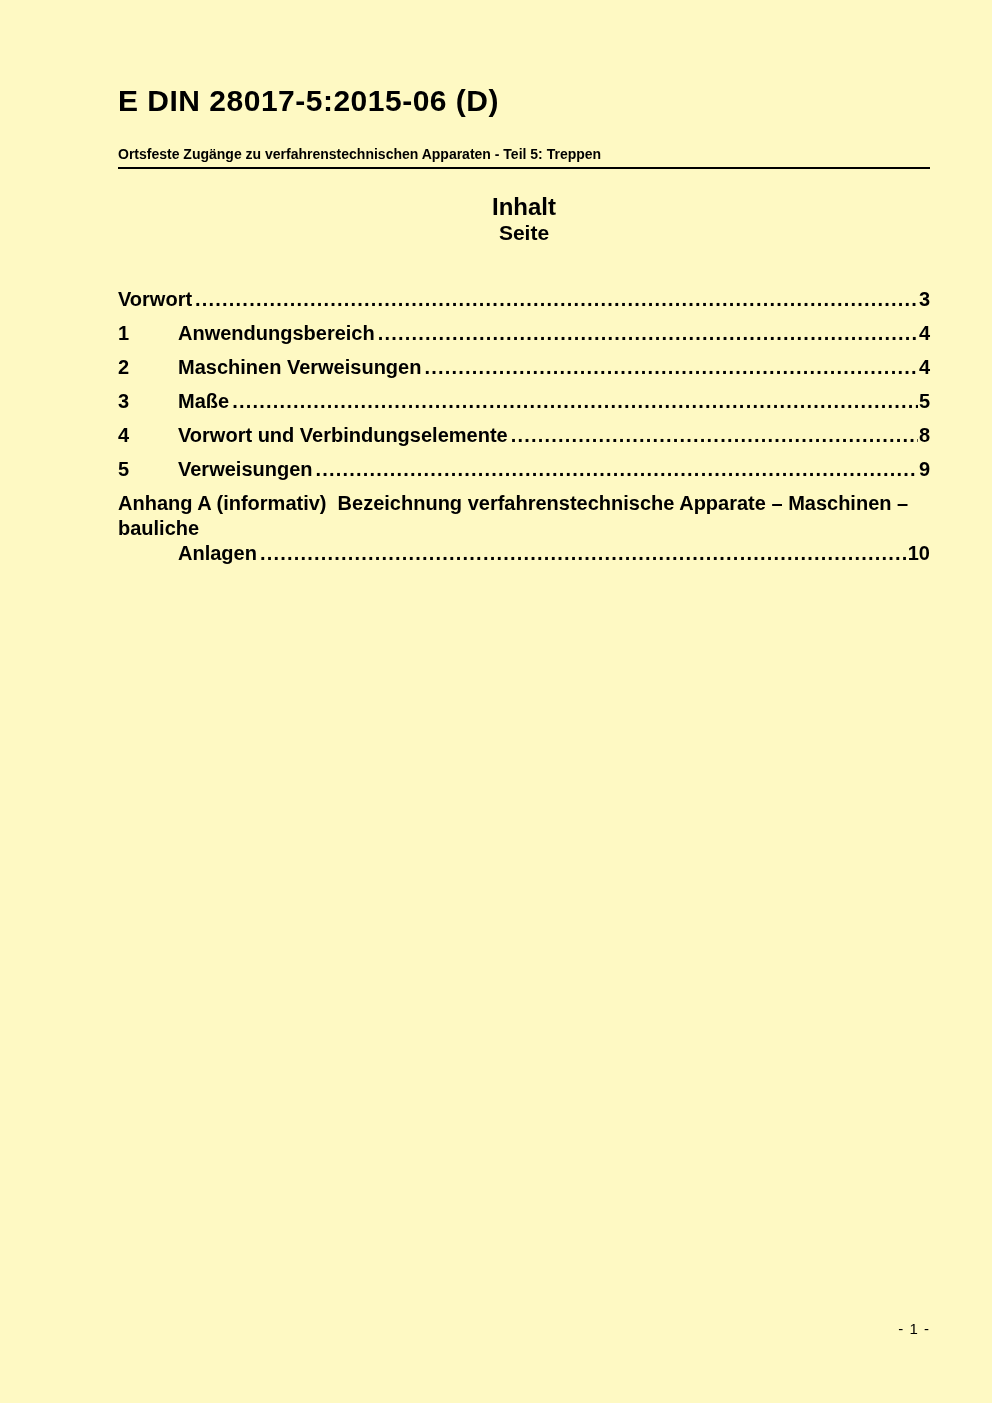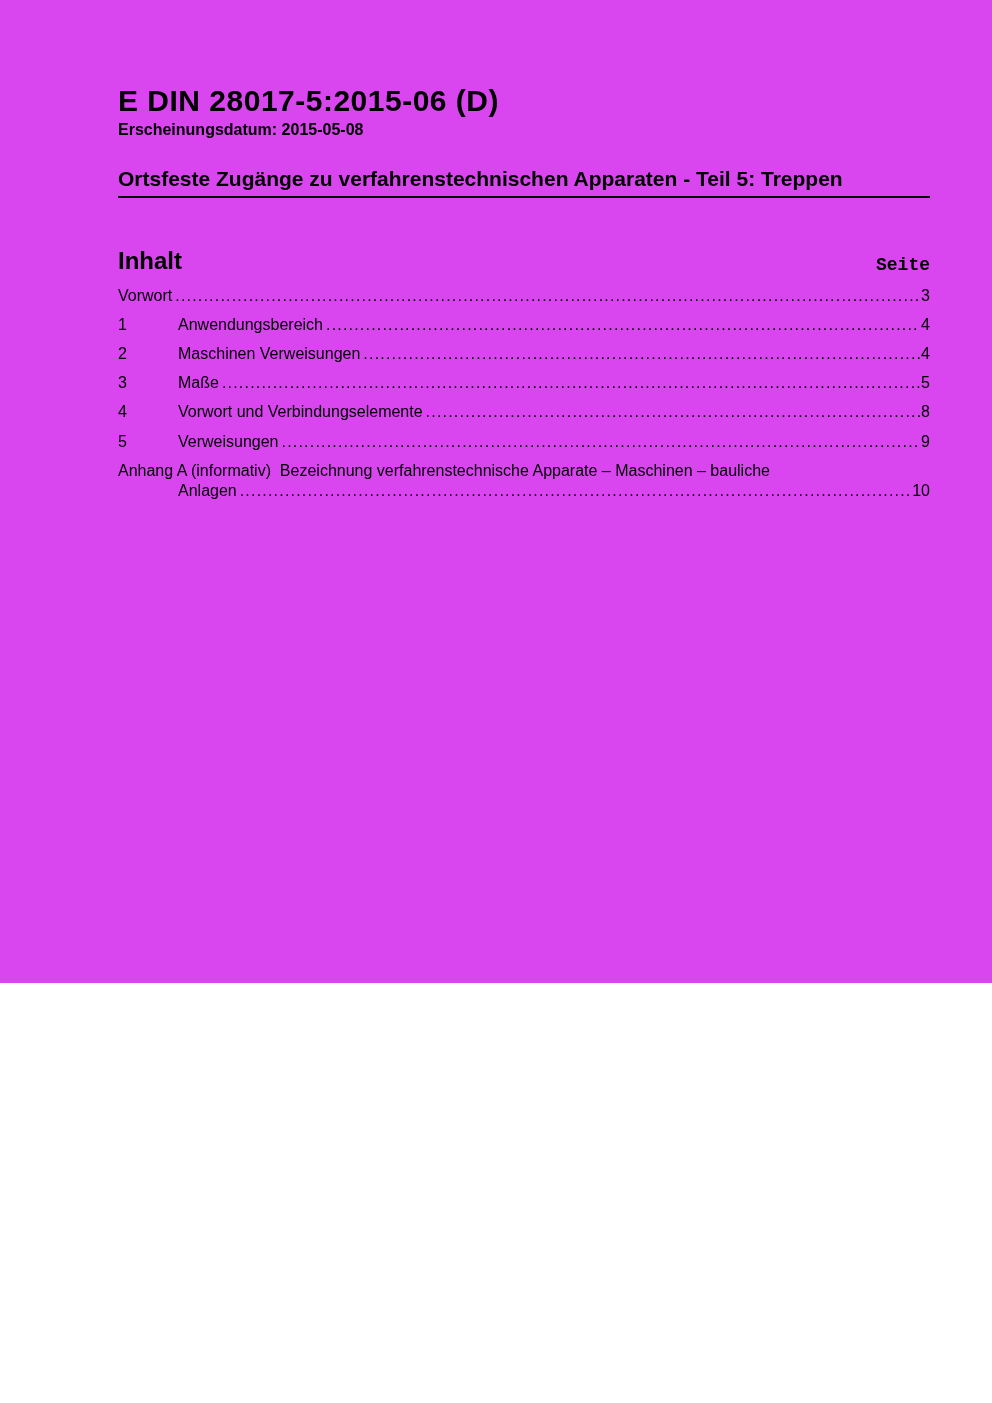--- a/index.html
+++ b/index.html
@@ -3,22 +3,22 @@
 <meta charset="utf-8">
 <style>
   html, body {
     margin: 0;
     padding: 0;
     background: #ffffff;
   }
   .page {
     position: relative;
     width: 992px;
-    height: 983px;
-    background: #d946ef;
+    height: 1403px;
+    background: #fef9c3;
     font-family: "Liberation Sans", sans-serif;
     color: #000000;
     overflow: hidden;
     box-sizing: border-box;
   }
   .content {
     position: absolute;
     left: 118px;
     right: 62px;
     top: 0;
@@ -32,50 +32,50 @@
     letter-spacing: 0.5px;
   }
   .release-date {
     margin-top: 2px;
     font-size: 16px;
     font-weight: bold;
   }
   .subject {
     margin: 0;
     margin-top: 27px;
-    font-size: 21px;
+    font-size: 14px;
     font-weight: bold;
     line-height: 1.2;
   }
   .heading-rule {
     margin-top: 5px;
     border: none;
     border-top: 2px solid #000000;
     height: 0;
   }
   .toc-header {
     display: flex;
     justify-content: space-between;
-    align-items: flex-end;
-    margin-top: 49px;
+    align-items: center;
+    margin-top: 24px;
+    flex-direction: column;
   }
   .toc-heading {
     margin: 0;
     font-size: 24px;
     font-weight: bold;
   }
   .toc-page-label {
-    font-size: 18px;
+    font-size: 21px;
     font-weight: bold;
-    font-family: Liberation Mono, monospace;
   }
   .toc {
-    margin-top: 11px;
-    font-size: 16px;
-    font-weight: normal;
+    margin-top: 42px;
+    font-size: 20px;
+    font-weight: bold;
   }
   .toc-row {
     display: flex;
     align-items: baseline;
     line-height: 1.2;
     margin-bottom: 10px;
   }
   .toc-num {
     flex: 0 0 60px;
   }
@@ -119,21 +119,20 @@
   }
 </style>
 </head>
 <body>
 
 <div class="page">
   <div class="content">
 
     <h1 class="doc-title">E DIN 28017-5:2015-06 (D)</h1>
 
-    <div class="release-date">Erscheinungsdatum: 2015-05-08</div>
 
     <h2 class="subject">Ortsfeste Zugänge zu verfahrenstechnischen Apparaten - Teil 5: Treppen</h2>
 
     <hr class="heading-rule">
 
     <div class="toc-header">
       <h3 class="toc-heading">Inhalt</h3>
       <span class="toc-page-label">Seite</span>
     </div>
 

